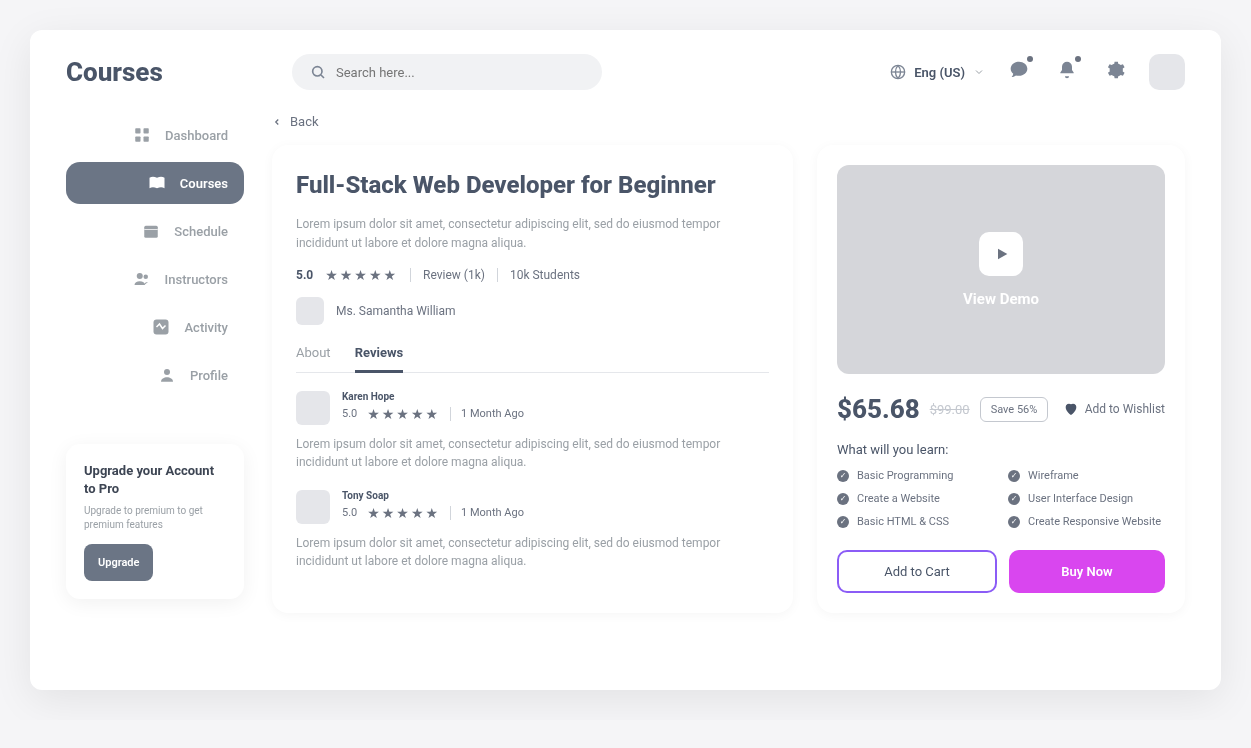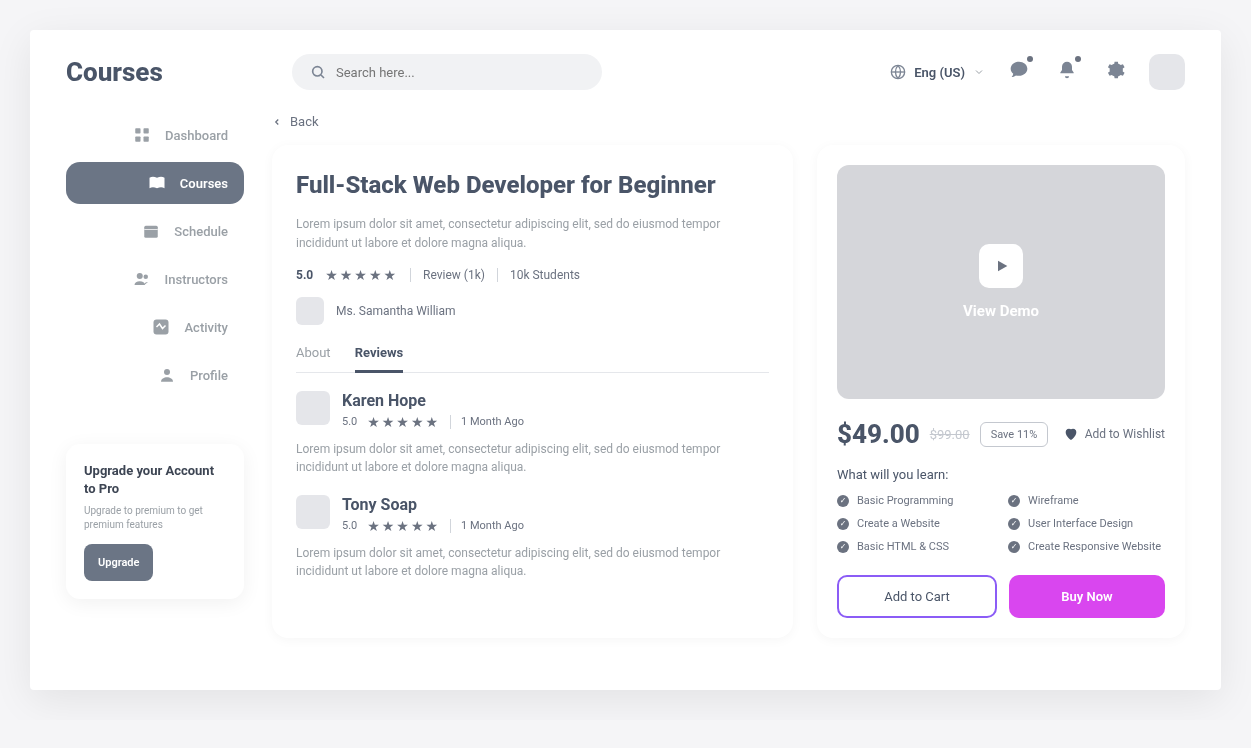--- a/index.html
+++ b/index.html
@@ -1,17 +1,17 @@
 <!DOCTYPE html>
 <html><head>
 <meta charset="utf-8">
 <style>
 * { margin: 0; padding: 0; box-sizing: border-box; font-family: -apple-system, BlinkMacSystemFont, 'Segoe UI', Roboto, sans-serif; }
 body { background: #f5f5f7; padding: 30px; }
-.app { max-width: 1191px; margin: 0 auto; background: #fff; border-radius: 4px; padding: 24px 36px 36px; box-shadow: 0 10px 40px rgba(0,0,0,0.08); min-height: 660px; }
+.app { max-width: 1191px; margin: 0 auto; background: #fff; border-radius: 12px; padding: 24px 36px 36px; box-shadow: 0 10px 40px rgba(0,0,0,0.08); min-height: 660px; }
 .header { display: flex; align-items: center; gap: 20px; margin-bottom: 24px; }
 .header-title { font-size: 26px; font-weight: 800; color: #4a5568; width: 206px; }
 .search-bar { flex: 0 0 310px; background: #f1f2f4; border-radius: 26px; padding: 10px 18px; display: flex; align-items: center; gap: 10px; }
 .search-bar input { border: none; background: transparent; outline: none; font-size: 13px; color: #0f172a; flex: 1; }
 .header-spacer { flex: 1; }
 .lang { display: flex; align-items: center; gap: 8px; font-size: 13px; font-weight: 600; color: #4a5568; cursor: pointer; }
 .icon-btn { position: relative; cursor: pointer; color: #7c8594; padding: 4px; }
 .icon-btn .dot { position: absolute; top: 0; right: 0; width: 6px; height: 6px; background: #6b7280; border-radius: 50%; }
 .avatar-sq { width: 36px; height: 36px; background: #e5e6ea; border-radius: 10px; }
 .layout { display: flex; gap: 28px; }
@@ -34,26 +34,26 @@
 .divider { width: 1px; height: 14px; background: #d1d5db; }
 .instructor-row { display: flex; align-items: center; gap: 12px; margin-bottom: 20px; }
 .instructor-avatar { width: 28px; height: 28px; background: #e5e6ea; border-radius: 6px; }
 .instructor-name { font-size: 12px; color: #6b7280; }
 .tabs { display: flex; gap: 24px; border-bottom: 1px solid #e5e7eb; margin-bottom: 18px; }
 .tab { padding-bottom: 10px; font-size: 13px; color: #9aa0a6; cursor: pointer; }
 .tab.active { color: #4a5568; font-weight: 700; border-bottom: 3px solid #4a5568; margin-bottom: -1px; }
 .review-item { margin-bottom: 18px; }
 .review-head { display: flex; gap: 12px; align-items: flex-start; margin-bottom: 10px; }
 .review-avatar { width: 34px; height: 34px; background: #e5e6ea; border-radius: 6px; flex-shrink: 0; }
-.review-name { font-size: 16px; font-weight: 700; color: #4a5568; margin-bottom: 4px; }
+.review-name { font-size: 10px; font-weight: 700; color: #4a5568; margin-bottom: 4px; }
 .review-meta { display: flex; align-items: center; gap: 10px; font-size: 11px; color: #6b7280; }
 .review-text { font-size: 12px; color: #9aa0a6; line-height: 1.55; }
 .panel-right { width: 368px; flex-shrink: 0; background: #fff; border-radius: 16px; padding: 20px; box-shadow: 0 2px 12px rgba(0,0,0,0.04); }
 .content-col { flex: 1; min-width: 0; }
-.video-box { background: #d5d6da; border-radius: 12px; height: 234px; display: flex; flex-direction: column; align-items: center; justify-content: center; gap: 14px; cursor: pointer; margin-bottom: 20px; }
+.video-box { background: #d5d6da; border-radius: 12px; height: 209px; display: flex; flex-direction: column; align-items: center; justify-content: center; gap: 14px; cursor: pointer; margin-bottom: 20px; }
 .play-btn { width: 44px; height: 44px; background: #fff; border-radius: 10px; display: flex; align-items: center; justify-content: center; }
 .play-btn svg { margin-left: 2px; }
 .demo-text { color: #fff; font-weight: 700; font-size: 15px; }
 .price-row { display: flex; align-items: center; gap: 10px; margin-bottom: 18px; }
 .price { font-size: 26px; font-weight: 800; color: #4a5568; }
 .price-old { font-size: 13px; color: #c4c8cf; text-decoration: line-through; }
 .save-badge { border: 1px solid #c4c8cf; border-radius: 6px; padding: 5px 10px; font-size: 11px; color: #6b7280; }
 .wishlist { margin-left: auto; display: flex; align-items: center; gap: 6px; font-size: 12px; color: #6b7280; cursor: pointer; }
 .learn-title { font-size: 13px; font-weight: 400; color: #4a5568; margin-bottom: 12px; }
 .learn-grid { display: grid; grid-template-columns: 1fr 1fr; gap: 10px 14px; margin-bottom: 22px; }
@@ -228,23 +228,23 @@
         <div class="panel-right">
           <div class="video-box">
             <div class="play-btn">
               <svg width="16" height="16" viewBox="0 0 24 24" fill="#6b7280">
                   <polygon points="6 4 20 12 6 20"></polygon>
                 </svg>
             </div>
             <div class="demo-text">View Demo</div>
           </div>
           <div class="price-row">
-            <span class="price">$49.00</span>
+            <span class="price">$65.68</span>
             <span class="price-old">$99.00</span>
-            <span class="save-badge">Save 11%</span>
+            <span class="save-badge">Save 56%</span>
             <div class="wishlist">
               <svg width="16" height="16" viewBox="0 0 24 24" fill="#4a5568">
                   <path d="M12 21s-8-5-8-12a5 5 0 0 1 8-4 5 5 0 0 1 8 4c0 7-8 12-8 12z"></path>
                 </svg>
               <span>Add to Wishlist</span>
             </div>
           </div>
           <div class="learn-title">What will you learn:</div>
           <div class="learn-grid">
             <div class="learn-item">

